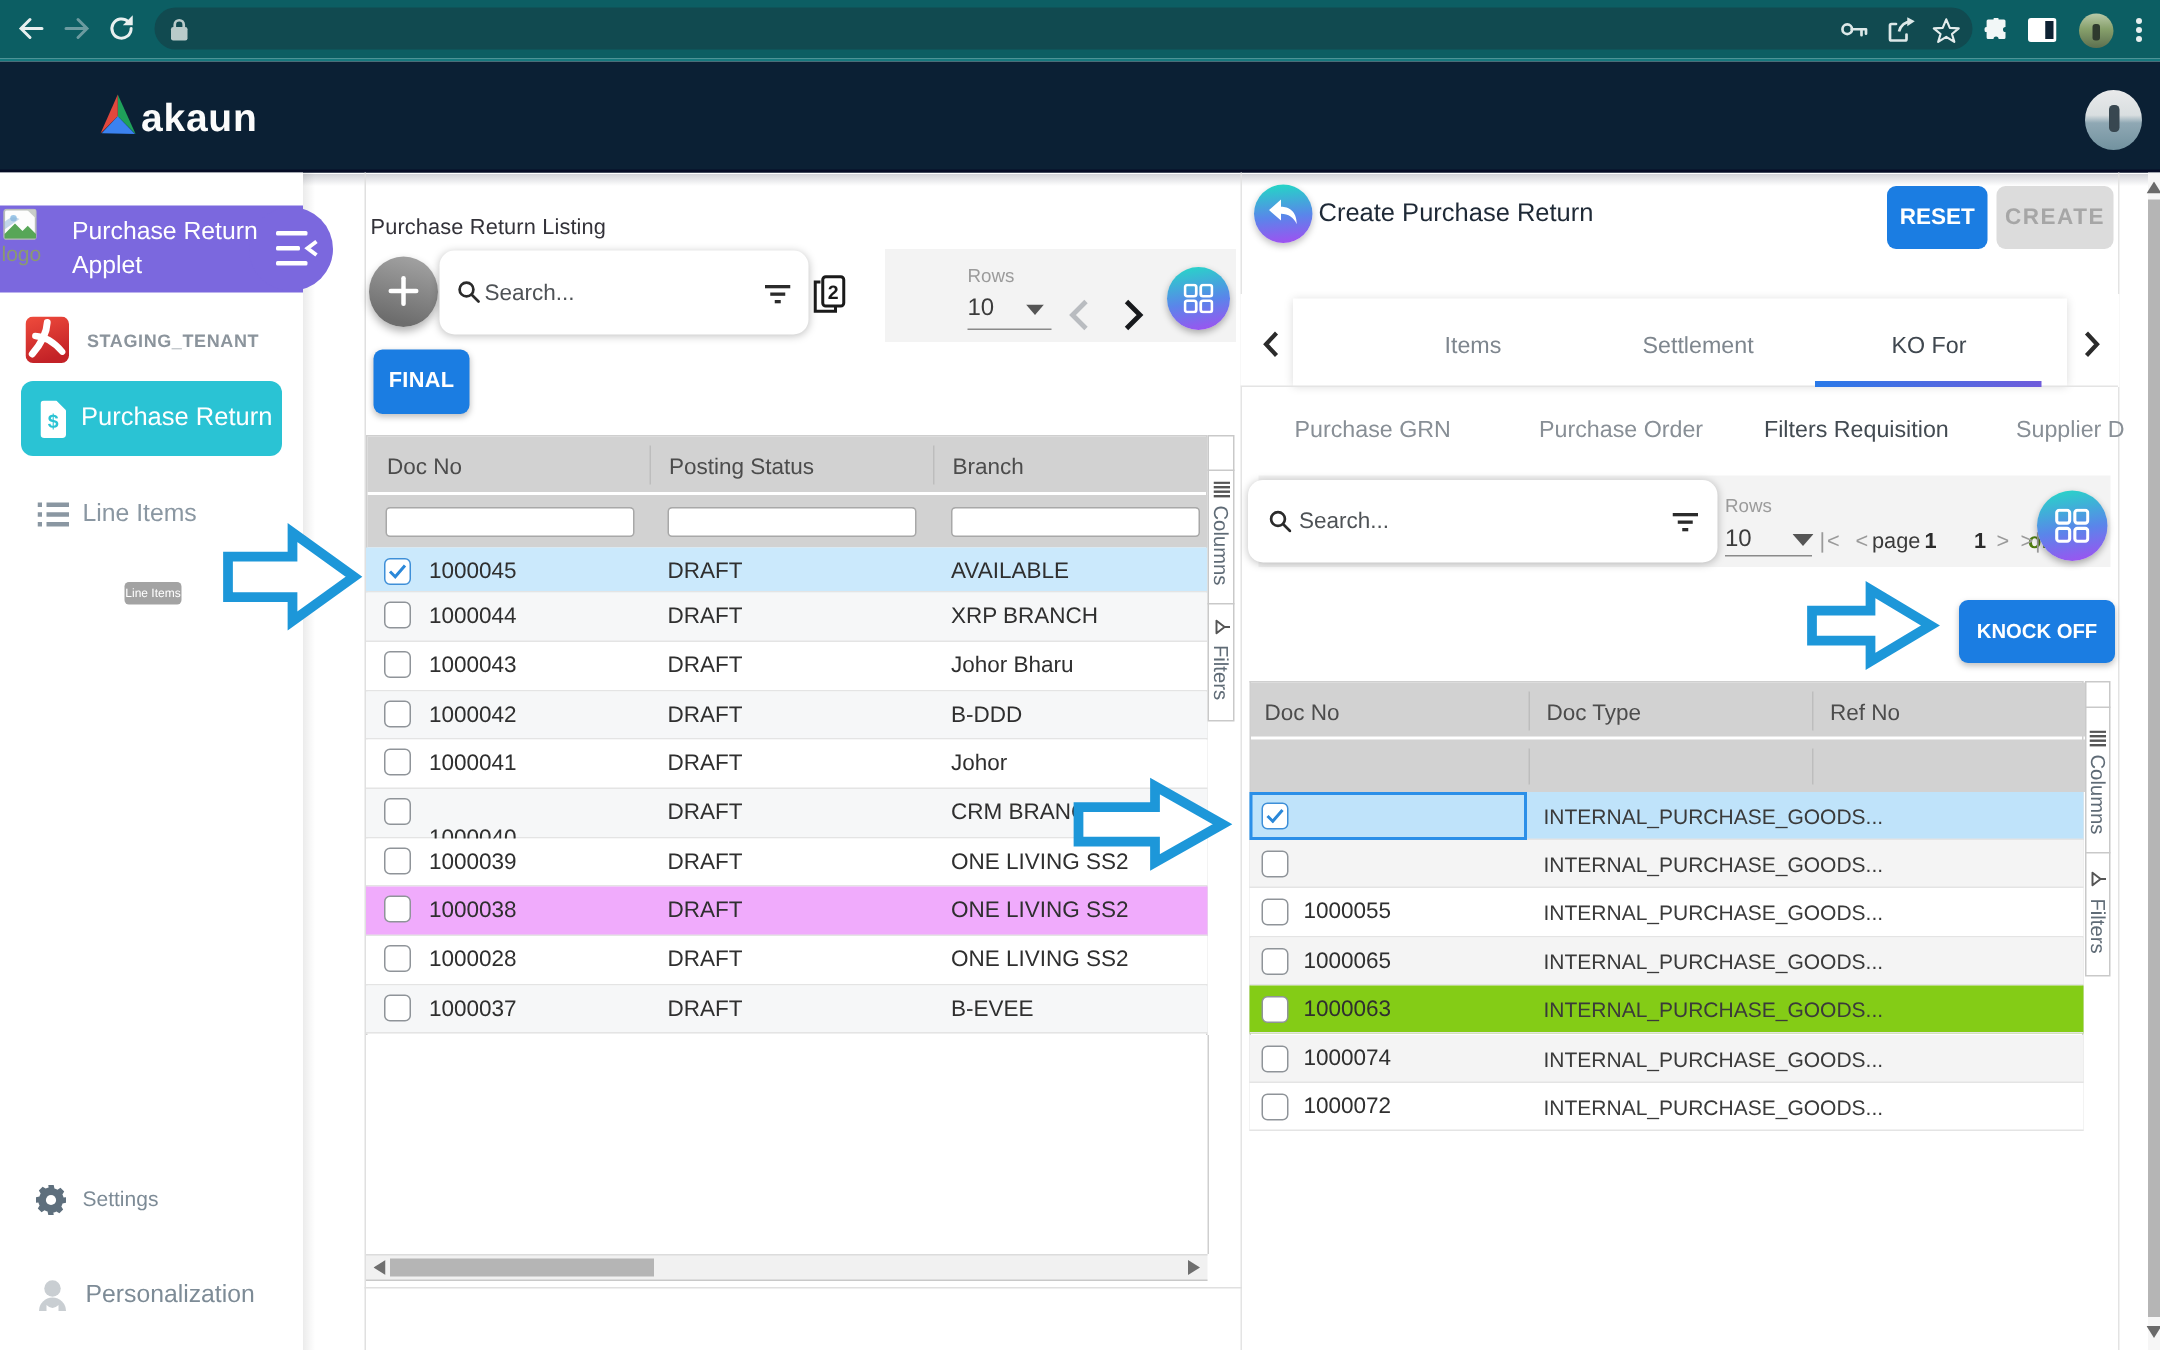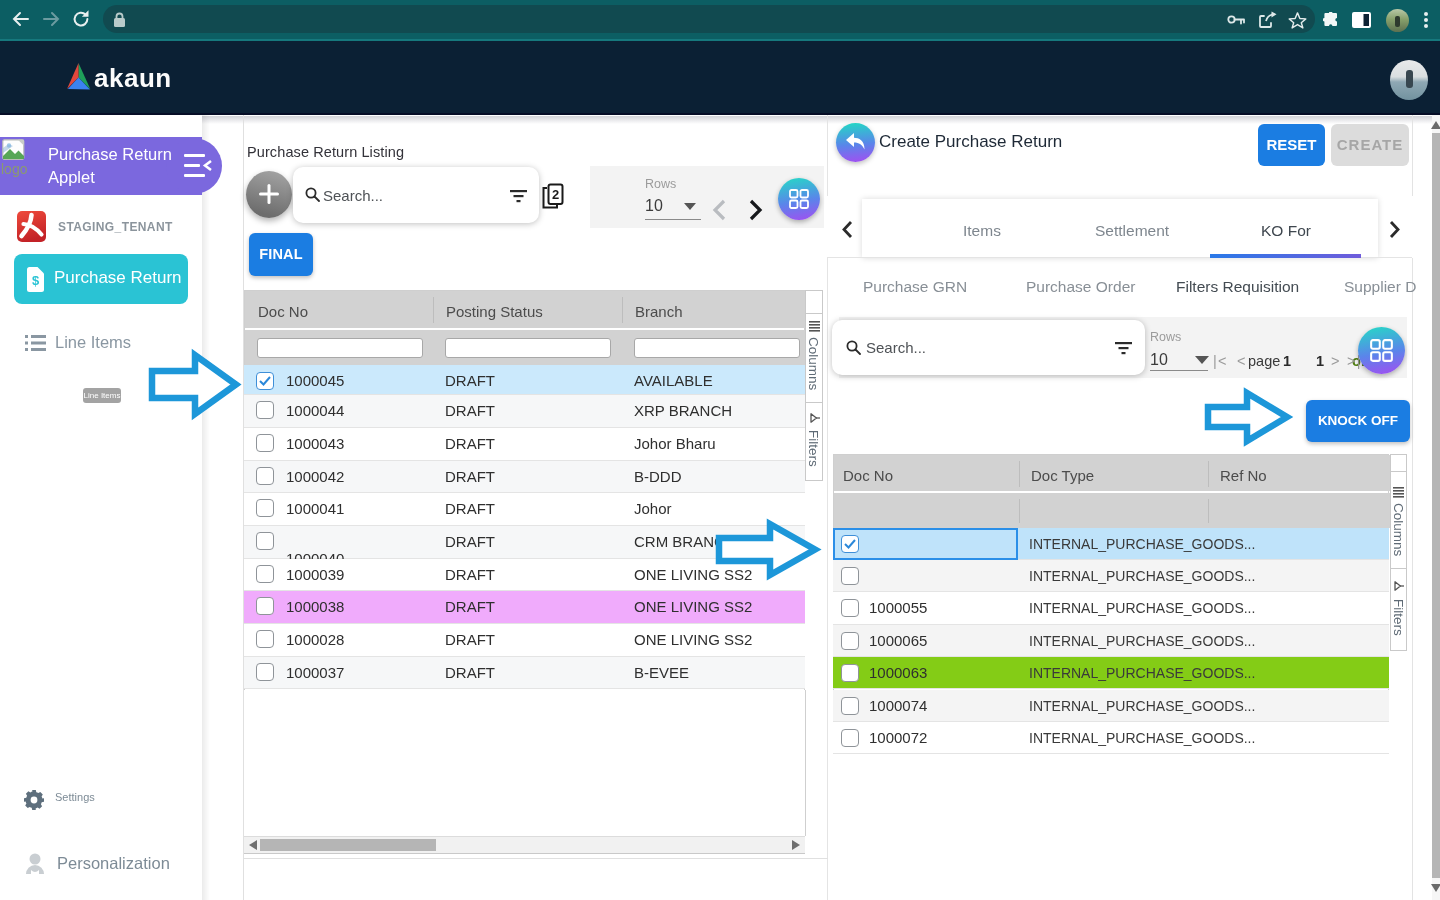--- a/index.html
+++ b/index.html
@@ -23,21 +23,21 @@
   #sidebar { left:0; top:115px; width:202px; height:785px; background:#fff; }
   #sideshadow { left:202px; top:115px; width:8px; height:785px; background:linear-gradient(90deg, rgba(0,0,0,0.08), rgba(0,0,0,0)); }
   #appletHdr { left:0; top:137px; width:202px; height:58px; background:#7b68de; }
   #appletBulge { left:166px; top:138px; width:56px; height:56px; border-radius:50%; background:#7b68de; }
   #appletTitle { left:48px; top:143px; width:130px; color:#fff; font-size:16.5px; line-height:23px; font-weight:500; }
   #tenantTxt { left:58px; top:220px; font-size:12px; font-weight:bold; color:#8b949c; letter-spacing:0.4px; }
   #prBtn { left:14px; top:254px; width:174px; height:50px; border-radius:8px; background:#2ac3d4; }
   #prBtnTxt { left:54px; top:268px; color:#fff; font-size:17px; font-weight:500; }
   #lineItemsTxt { left:55px; top:333px; font-size:16.5px; color:#8a97a2; }
   #tooltip { left:83px; top:388px; width:38px; height:15px; background:#a3a3a3; border-radius:3px; color:#fff; font-size:8px; text-align:center; line-height:15px; }
-  #settingsTxt { left:55px; top:791px; font-size:11px; color:#7d8b96; }
+  #settingsTxt { left:55px; top:791px; font-size:14px; color:#7d8b96; }
   #personTxt { left:57px; top:854px; font-size:16.5px; color:#7d8b96; }
 
   
   #mainDivider { left:243px; top:115px; width:1px; height:785px; background:#e0e0e0; }
   #listTitle { left:247px; top:144px; font-size:14.5px; font-weight:500; color:#333239; letter-spacing:0.1px; }
   #plusBtn { left:246px; top:171px; width:46px; height:47px; border-radius:50%; background:linear-gradient(195deg,#a0a0a0 10%,#6d6d6d 85%); box-shadow:0 3px 6px rgba(0,0,0,0.3); }
   #searchCard1 { left:293px; top:167px; width:246px; height:56px; background:#fff; border-radius:10px; box-shadow:0 1px 6px rgba(0,0,0,0.25); }
   #searchTxt1 { left:323px; top:187px; font-size:15px; color:#4e5256; }
   #grayBand1 { left:590px; top:166px; width:234px; height:62px; background:#f3f3f3; }
   #finalBtn { left:249px; top:233px; width:64px; height:43px; border-radius:6px; background:#1b7de2; color:#fff; font-size:14.5px; font-weight:bold; text-align:center; line-height:43px; letter-spacing:0.2px; box-shadow:0 2px 4px rgba(0,0,0,0.25); }

